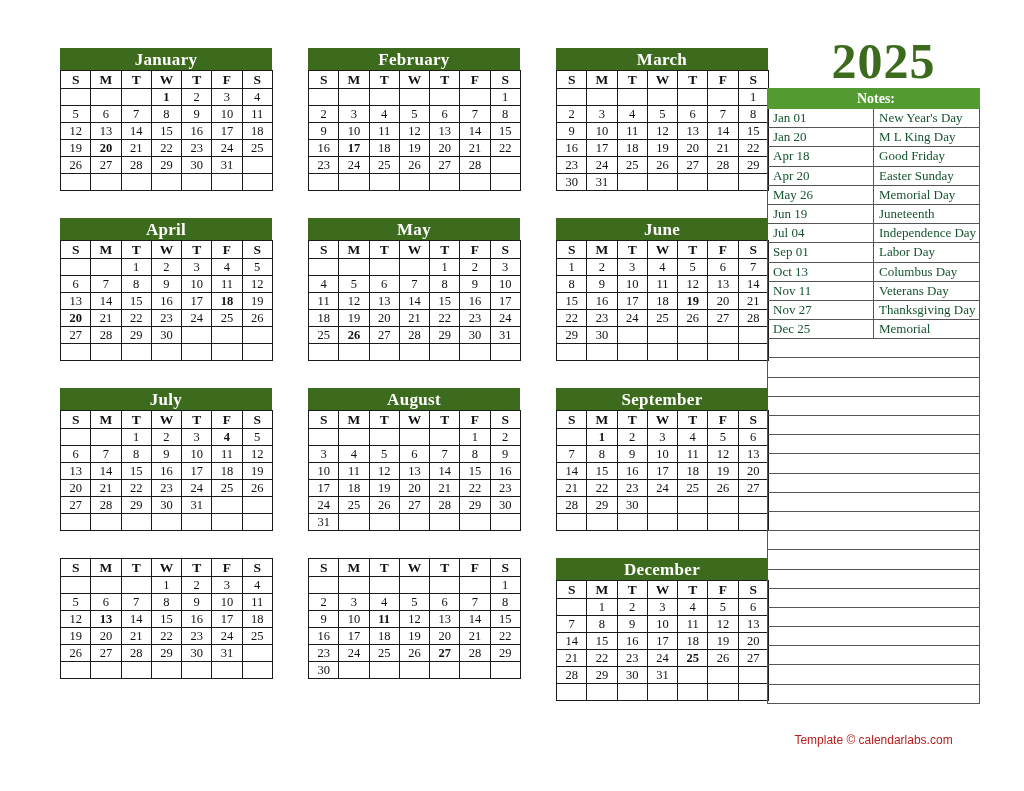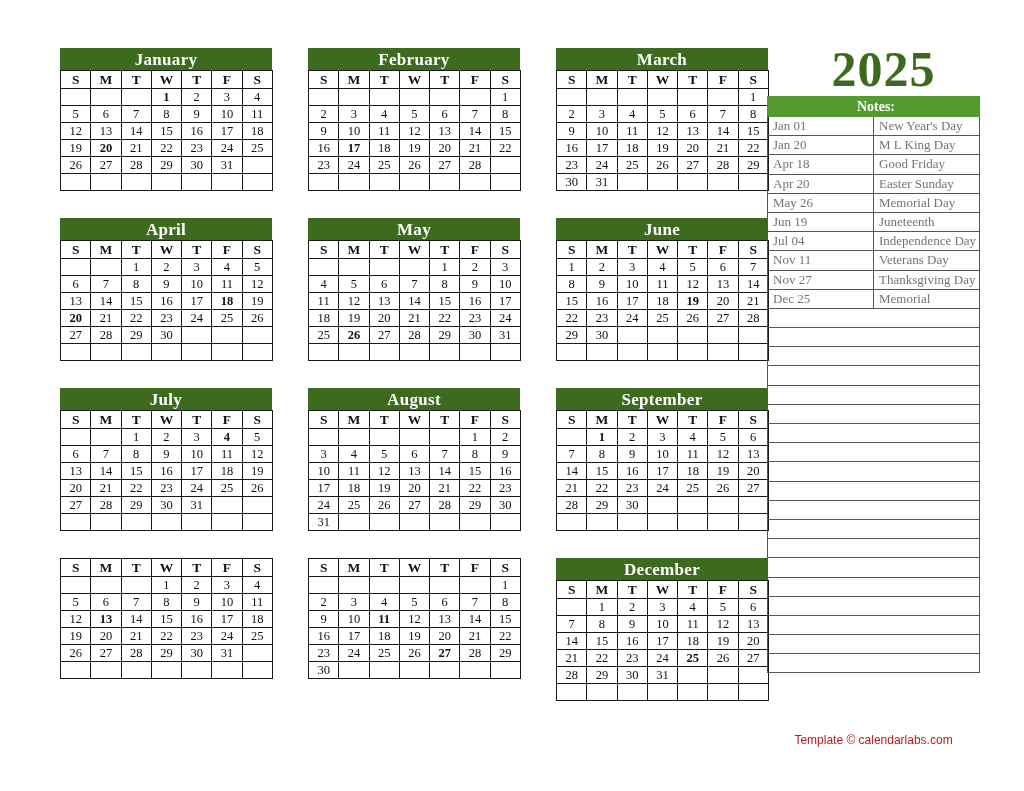--- a/index.html
+++ b/index.html
@@ -65,21 +65,21 @@
     font-size: 13.5px;
     height: 18px;
   }
   td.we  { color: #3fae3f; }
   td.hol { color: #b01020; font-weight: bold; }
   td.empty { color: transparent; }
 
   
   #right {
     position: absolute;
-    left: 767px; top: 44px;
+    left: 767px; top: 36px;
     width: 233px;
   }
   #year {
     color: #3d6b1e;
     font-size: 50px;
     font-weight: bold;
     line-height: 50px;
     text-align: center;
     letter-spacing: 1px;
     font-family: "Liberation Serif", "DejaVu Serif", serif;
@@ -90,21 +90,21 @@
     width: 213px;
     table-layout: fixed;
   }
   table.notes th, table.notes td {
     border: 1px solid #555555;
     padding: 0 0 0 5px;
     height: 19.2px;
     font-size: 13px;
     line-height: 18px;
     text-align: left;
-    color: #737373;
+    color: #14532d;
     font-family: "Liberation Serif", "DejaVu Serif", serif;
   }
   table.notes th.notes-head {
     background: #539b30;
     color: #ffffff;
     font-weight: bold;
     font-size: 14px;
     text-align: center;
     border: 1px solid #539b30;
     height: 20px;
@@ -1024,20 +1024,28 @@
           </tr>
           <tr>
             <td class="hdate">Jun 19</td>
             <td class="hname">Juneteenth</td>
           </tr>
           <tr>
             <td class="hdate">Jul 04</td>
             <td class="hname">Independence Day</td>
           </tr>
           <tr>
+            <td class="hdate">Sep 01</td>
+            <td class="hname">Labor Day</td>
+          </tr>
+          <tr>
+            <td class="hdate">Oct 13</td>
+            <td class="hname">Columbus Day</td>
+          </tr>
+          <tr>
             <td class="hdate">Nov 11</td>
             <td class="hname">Veterans Day</td>
           </tr>
           <tr>
             <td class="hdate">Nov 27</td>
             <td class="hname">Thanksgiving Day</td>
           </tr>
           <tr>
             <td class="hdate">Dec 25</td>
             <td class="hname">Memorial</td>

